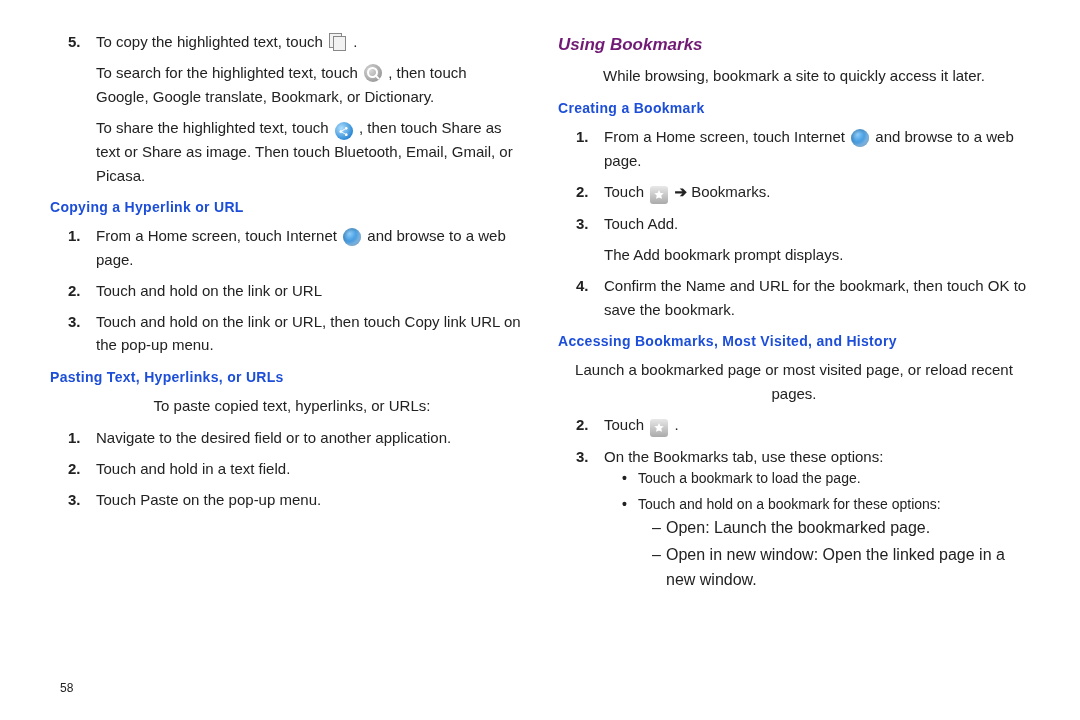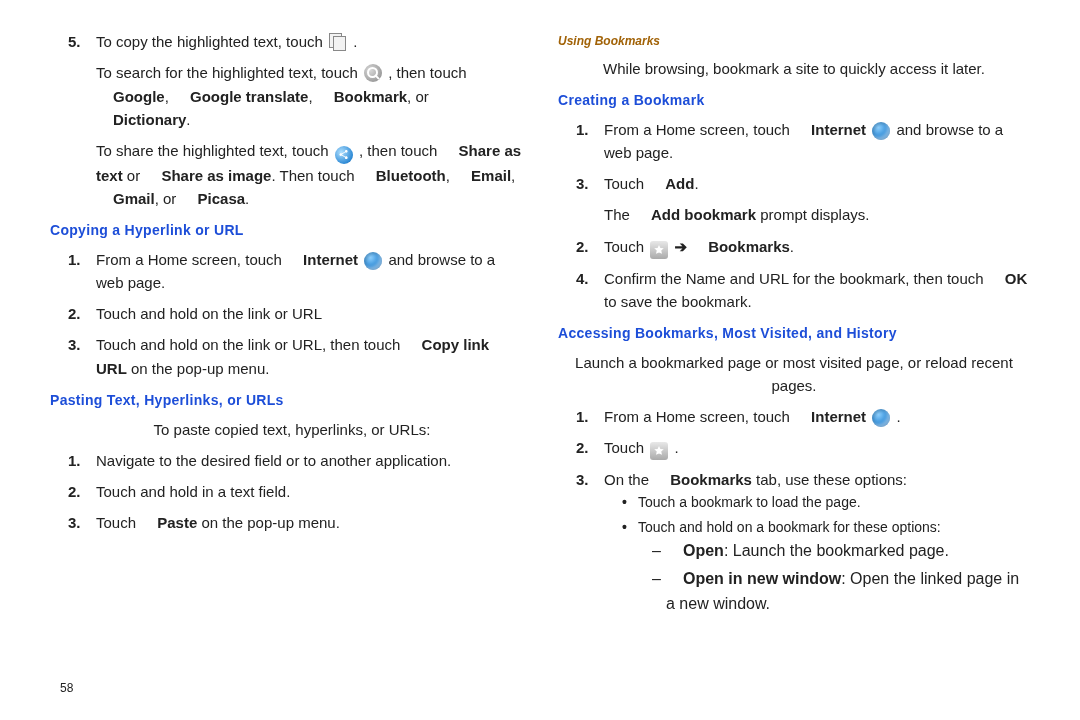--- a/index.html
+++ b/index.html
@@ -23,24 +23,24 @@
     position: relative;
   }
   .col {
     width: 50%;
     box-sizing: border-box;
   }
   .col-left { padding-right: 18px; }
   .col-right { padding-left: 18px; }
 
   .h-blue-italic {
-    color: #a16207;
+    color: #701a75;
     font-weight: bold;
     font-style: italic;
-    font-size: 12px;
+    font-size: 17px;
     margin: 2px 0 6px 0;
   }
   .h-blue {
     color: #1d4ed8;
     font-weight: bold;
     font-size: 14px;
     margin: 10px 0 6px 0;
     letter-spacing: 0.3px;
   }
 
@@ -101,21 +101,21 @@
     position: relative;
     padding-left: 14px;
     margin-bottom: 3px;
   }
   ul.dashes > li::before {
     content: "–";
     position: absolute;
     left: 0;
   }
 
-  b, .b { font-weight: bold; margin-left: 17px; }
+  b, .b { font-weight: normal; }
 
   
   .ic {
     display: inline-block;
     vertical-align: -4px;
     margin: 0 2px;
   }
   .globe {
     width: 18px; height: 18px;
     border-radius: 50%;
@@ -279,55 +279,49 @@
 
     <div class="h-blue">Creating a Bookmark</div>
 
     <ol class="num">
       <li data-n="1">
         <span>From a Home screen, touch</span>
         <b>Internet</b>
         <span class="ic globe"></span>
         <span>and browse to a web page.</span>
       </li>
+      <li data-n="2">
+        <span>Touch</span>
+        <span class="ic star-ic">
+          <svg viewBox="0 0 24 24">
+              <path fill="#fff" d="M12 2l2.9 6 6.6.6-5 4.6 1.5 6.5L12 16.9 6 19.7l1.5-6.5-5-4.6 6.6-.6z"></path>
+            </svg>
+        </span>
+        <span class="arrow">➔</span>
+        <b>Bookmarks</b><span>.</span>
+      </li>
       <li data-n="3">
         <span>Touch</span>
         <b>Add</b><span>.</span>
         <span class="cont">
           <span>The</span>
           <b>Add bookmark</b><span> prompt displays.</span>
         </span>
       </li>
-      <li data-n="2">
-        <span>Touch</span>
-        <span class="ic star-ic">
-          <svg viewBox="0 0 24 24">
-              <path fill="#fff" d="M12 2l2.9 6 6.6.6-5 4.6 1.5 6.5L12 16.9 6 19.7l1.5-6.5-5-4.6 6.6-.6z"></path>
-            </svg>
-        </span>
-        <span class="arrow">➔</span>
-        <b>Bookmarks</b><span>.</span>
-      </li>
       <li data-n="4">
         <span>Confirm the Name and URL for the bookmark, then touch</span>
         <b>OK</b><span> to save the bookmark.</span>
       </li>
     </ol>
 
     <div class="h-blue">Accessing Bookmarks, Most Visited, and History</div>
 
     <div class="body-para indent0">Launch a bookmarked page or most visited page, or reload recent pages.</div>
 
     <ol class="num">
-      <li data-n="1">
-        <span>From a Home screen, touch</span>
-        <b>Internet</b>
-        <span class="ic globe"></span>
-        <span>.</span>
-      </li>
       <li data-n="2">
         <span>Touch</span>
         <span class="ic star-ic">
           <svg viewBox="0 0 24 24">
               <path fill="#fff" d="M12 2l2.9 6 6.6.6-5 4.6 1.5 6.5L12 16.9 6 19.7l1.5-6.5-5-4.6 6.6-.6z"></path>
             </svg>
         </span>
         <span>.</span>
       </li>
       <li data-n="3">

